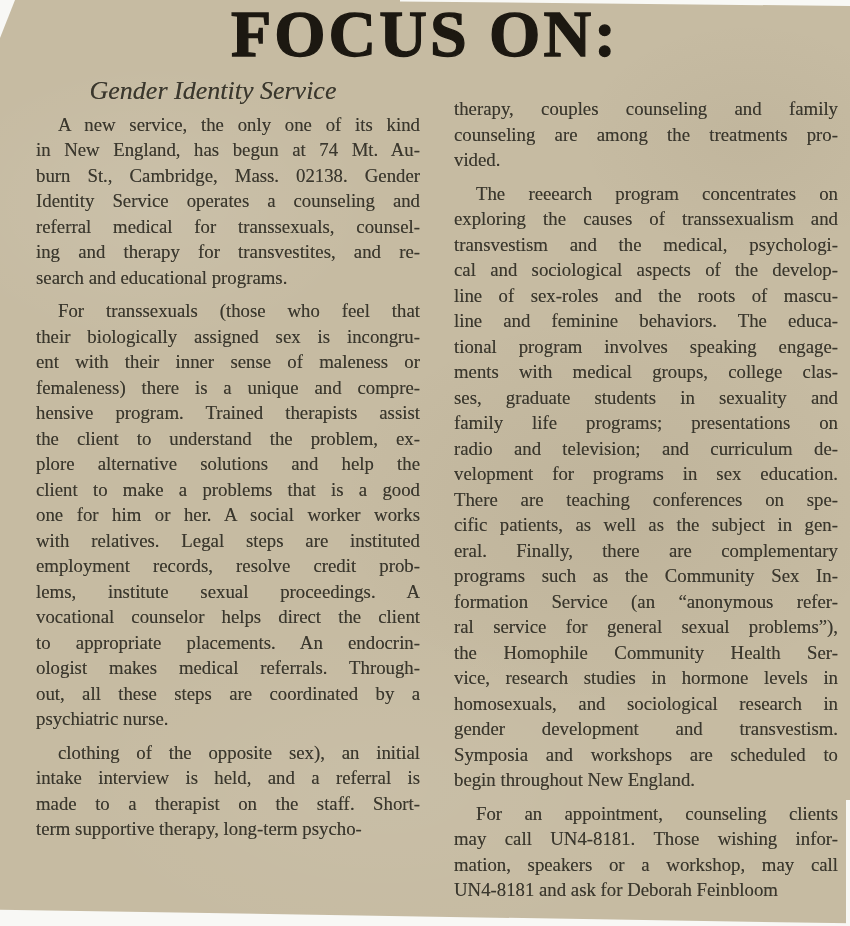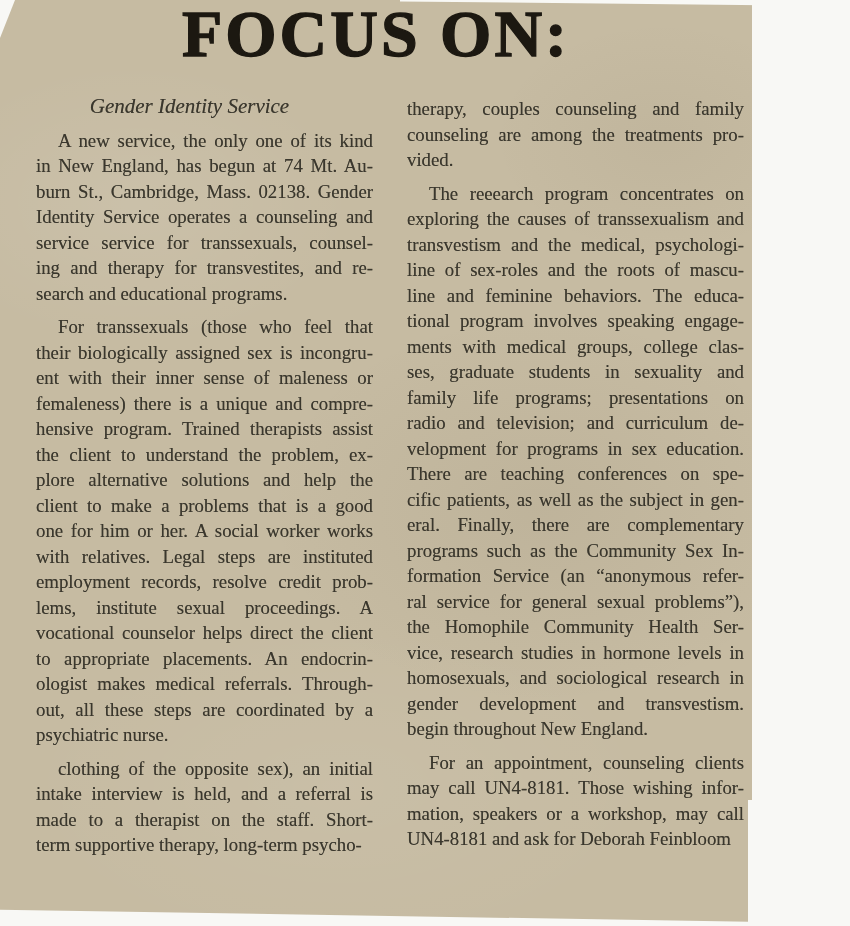--- a/index.html
+++ b/index.html
@@ -9,21 +9,21 @@
     --scan-bg: #f8f8f5;
   }
   * { box-sizing: border-box; }
   html, body { margin: 0; padding: 0; }
   body {
     width: 850px; height: 926px; overflow: hidden;
     background: var(--scan-bg);
     font-family: "Liberation Serif", serif;
   }
   .canvas {
-    position: relative; width: 752px; height: 926px;
+    position: relative; width: 850px; height: 926px;
     background: var(--scan-bg);
   }
   .paper {
     position: absolute; inset: 0;
     background:
       radial-gradient(ellipse 340px 220px at 18% 22%, rgba(255,255,255,0.08), transparent 65%),
       radial-gradient(ellipse 420px 300px at 72% 55%, rgba(92,80,58,0.07), transparent 65%),
       radial-gradient(ellipse 500px 260px at 45% 85%, rgba(255,255,255,0.05), transparent 65%),
       radial-gradient(ellipse 260px 180px at 88% 15%, rgba(92,80,58,0.05), transparent 65%),
       var(--paper);
@@ -41,22 +41,22 @@
     display: flex; gap: 18px;
     margin-top: 14px; padding-left: 28px;
   }
   .col {
     width: 400px;
     font-size: 18.8px; line-height: 25.5px;
     text-shadow: 0 0 0.5px rgba(58,55,45,0.55);
   }
   .col-right { padding-top: 10px; }
   .heading {
-    margin: 16px 30px 8px 0;
-    font-size: 21px; font-weight: normal; font-style: italic;
+    margin: 0 30px 8px 0;
+    font-size: 26px; font-weight: normal; font-style: italic;
     text-align: center;
   }
   .para { margin: 8px; }
   .line { text-align: left; }
   .line.jl { text-align: justify; text-align-last: justify; }
   .para.indent > .line:first-child { text-indent: 22px; }
   .edge { position: absolute; background: var(--scan-bg); }
   .edge-top-left {
     left: 0; top: 0; width: 15px; height: 38px;
     clip-path: polygon(0 0, 100% 0, 0 100%);
@@ -80,21 +80,21 @@
   <div class="paper">
     <h1 class="title">FOCUS ON:</h1>
     <div class="cols">
       <div class="col">
         <h2 class="heading">Gender Identity Service</h2>
         <div class="para indent">
             <div class="line jl">A new service, the only one of its kind</div>
             <div class="line jl">in New England, has begun at 74 Mt. Au-</div>
             <div class="line jl">burn St., Cambridge, Mass. 02138. Gender</div>
             <div class="line jl">Identity Service operates a counseling and</div>
-            <div class="line jl">service service for transsexuals, counsel-</div>
+            <div class="line jl">referral medical for transsexuals, counsel-</div>
             <div class="line jl">ing and therapy for transvestites, and re-</div>
             <div class="line">search and educational programs.</div>
           </div>
         <div class="para indent">
             <div class="line jl">For transsexuals (those who feel that</div>
             <div class="line jl">their biologically assigned sex is incongru-</div>
             <div class="line jl">ent with their inner sense of maleness or</div>
             <div class="line jl">femaleness) there is a unique and compre-</div>
             <div class="line jl">hensive program. Trained therapists assist</div>
             <div class="line jl">the client to understand the problem, ex-</div>
@@ -120,38 +120,40 @@
       <div class="col col-right">
         <div class="para">
             <div class="line jl">therapy, couples counseling and family</div>
             <div class="line jl">counseling are among the treatments pro-</div>
             <div class="line">vided.</div>
           </div>
         <div class="para indent">
             <div class="line jl">The reeearch program concentrates on</div>
             <div class="line jl">exploring the causes of transsexualism and</div>
             <div class="line jl">transvestism and the medical, psychologi-</div>
+            <div class="line jl">cal and sociological aspects of the develop-</div>
             <div class="line jl">line of sex-roles and the roots of mascu-</div>
             <div class="line jl">line and feminine behaviors. The educa-</div>
             <div class="line jl">tional program involves speaking engage-</div>
             <div class="line jl">ments with medical groups, college clas-</div>
             <div class="line jl">ses, graduate students in sexuality and</div>
             <div class="line jl">family life programs; presentations on</div>
             <div class="line jl">radio and television; and curriculum de-</div>
             <div class="line jl">velopment for programs in sex education.</div>
             <div class="line jl">There are teaching conferences on spe-</div>
             <div class="line jl">cific patients, as well as the subject in gen-</div>
             <div class="line jl">eral. Finally, there are complementary</div>
             <div class="line jl">programs such as the Community Sex In-</div>
             <div class="line jl">formation Service (an “anonymous refer-</div>
             <div class="line jl">ral service for general sexual problems”),</div>
             <div class="line jl">the Homophile Community Health Ser-</div>
             <div class="line jl">vice, research studies in hormone levels in</div>
             <div class="line jl">homosexuals, and sociological research in</div>
             <div class="line jl">gender development and transvestism.</div>
+            <div class="line jl">Symposia and workshops are scheduled to</div>
             <div class="line">begin throughout New England.</div>
           </div>
         <div class="para indent">
             <div class="line jl">For an appointment, counseling clients</div>
             <div class="line jl">may call UN4-8181. Those wishing infor-</div>
             <div class="line jl">mation, speakers or a workshop, may call</div>
             <div class="line">UN4-8181 and ask for Deborah Feinbloom</div>
           </div>
       </div>
     </div>

